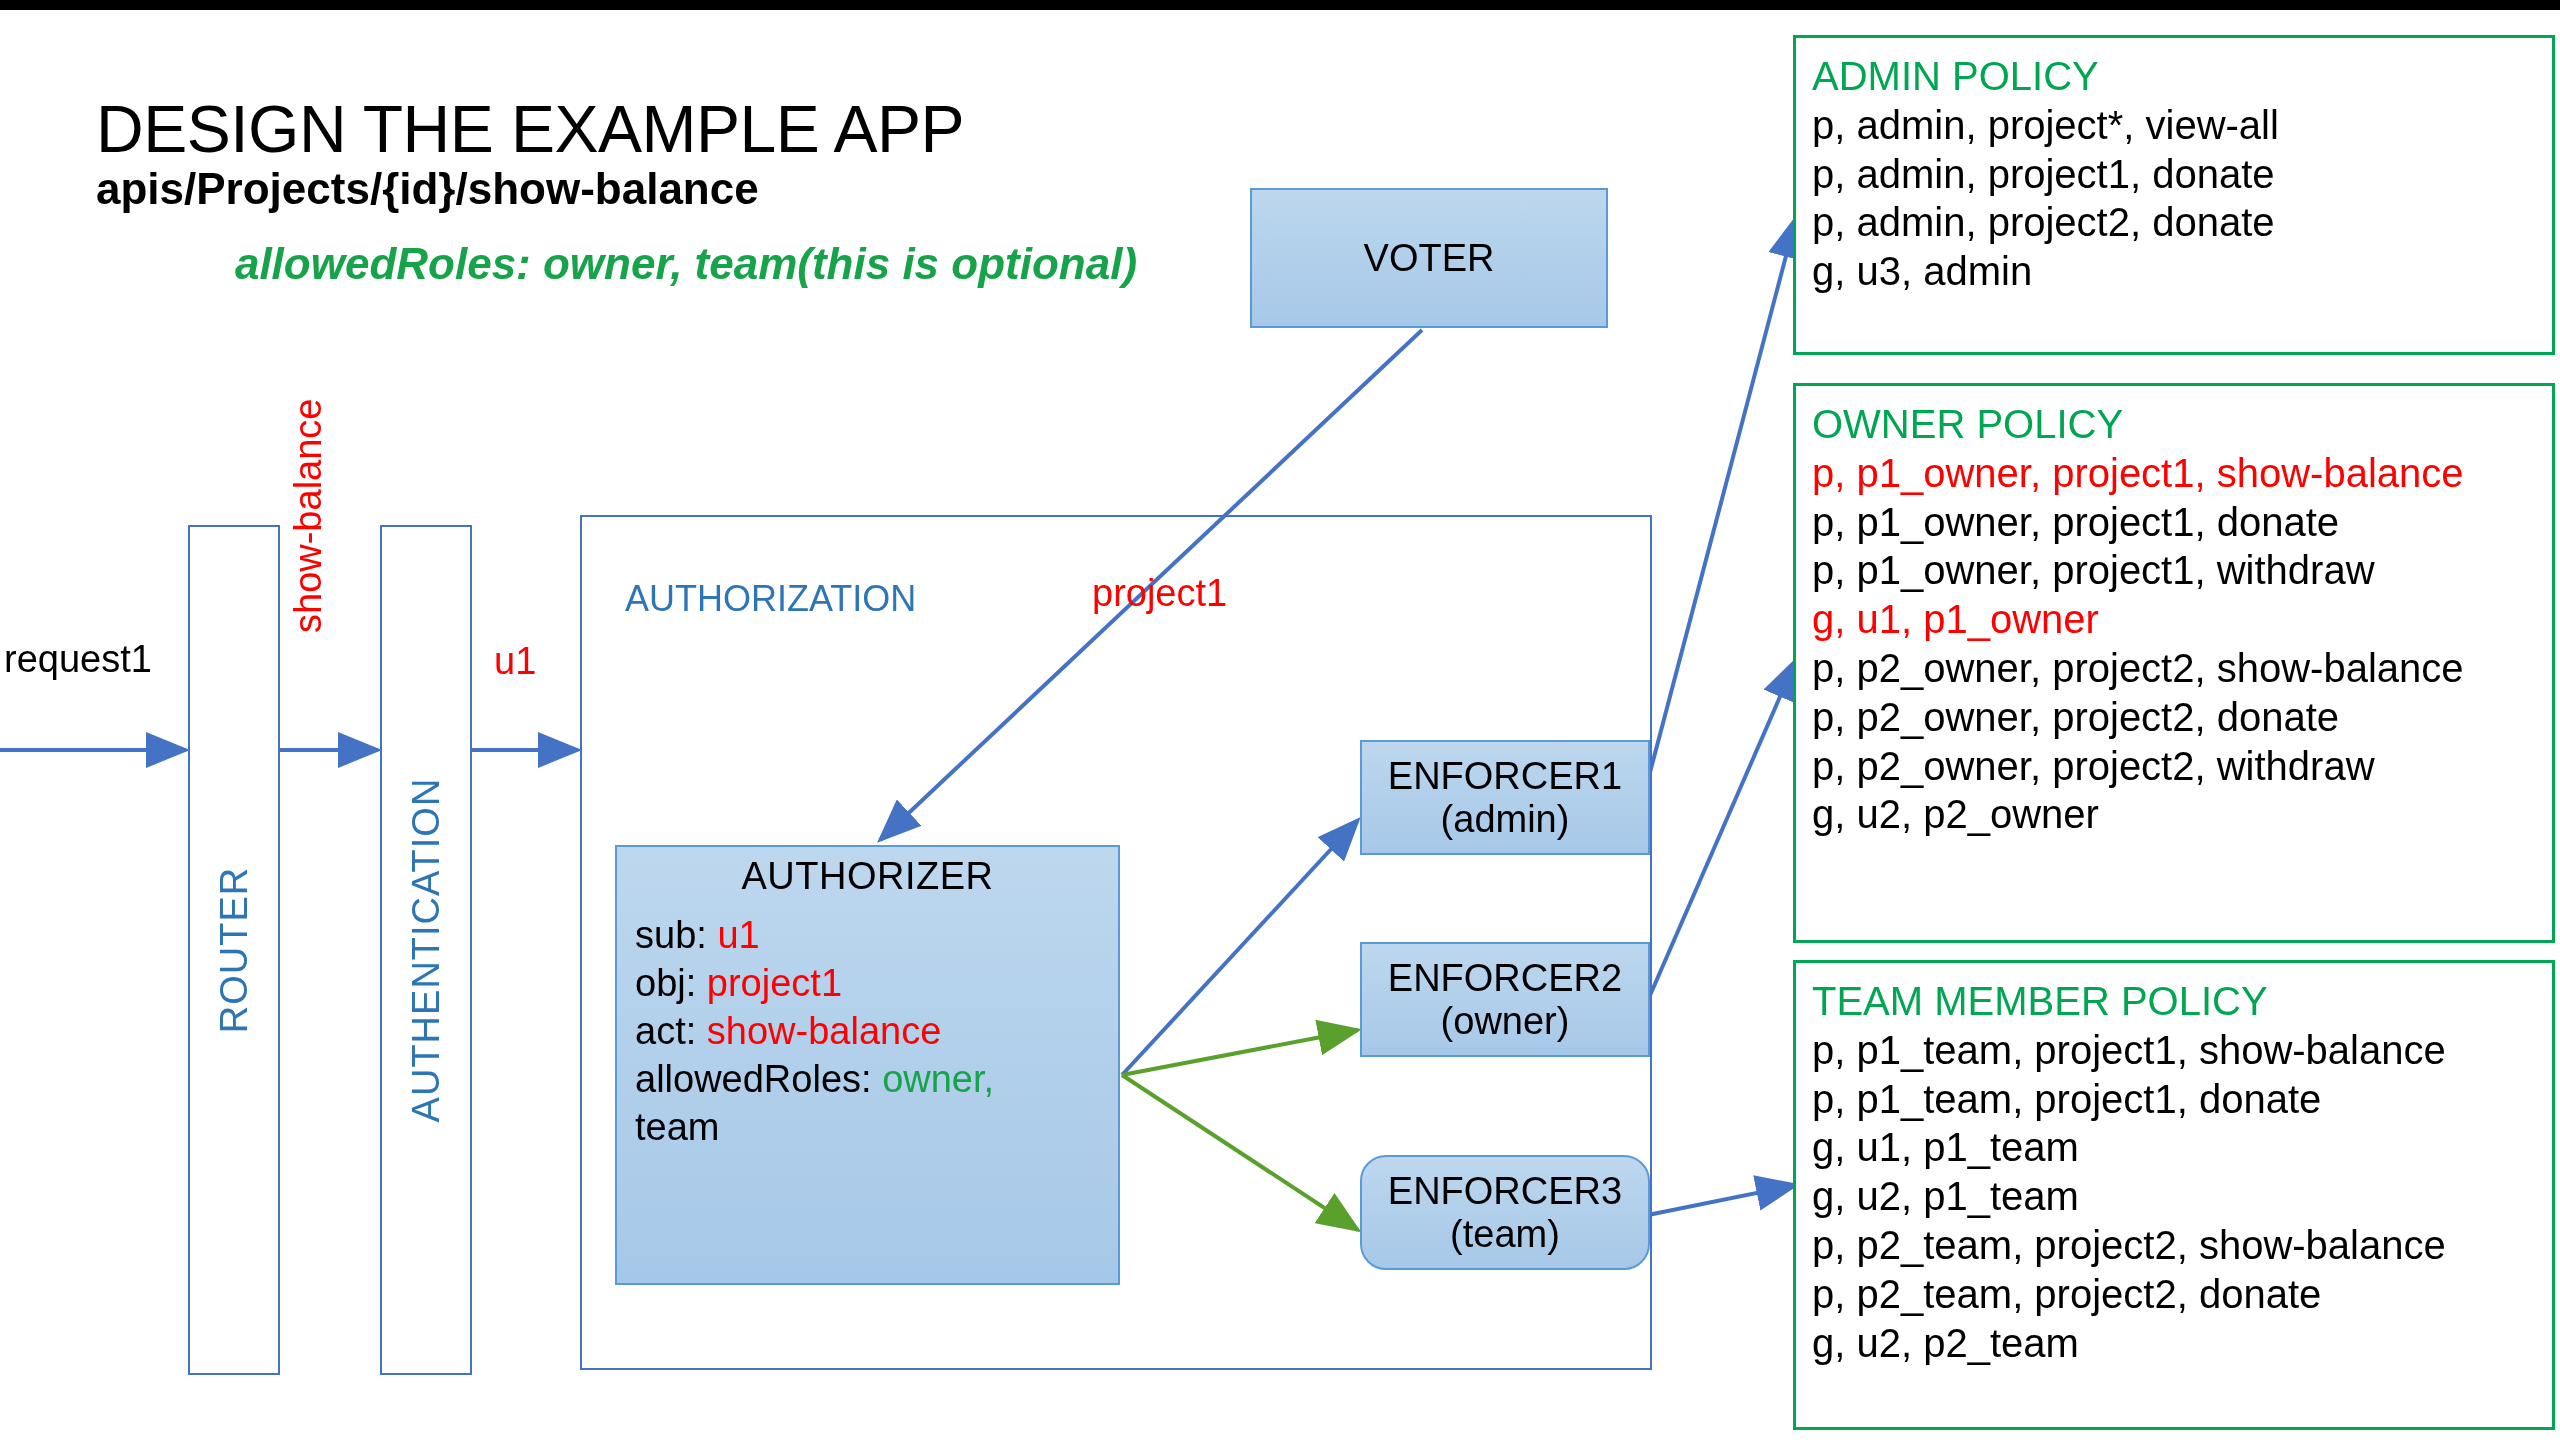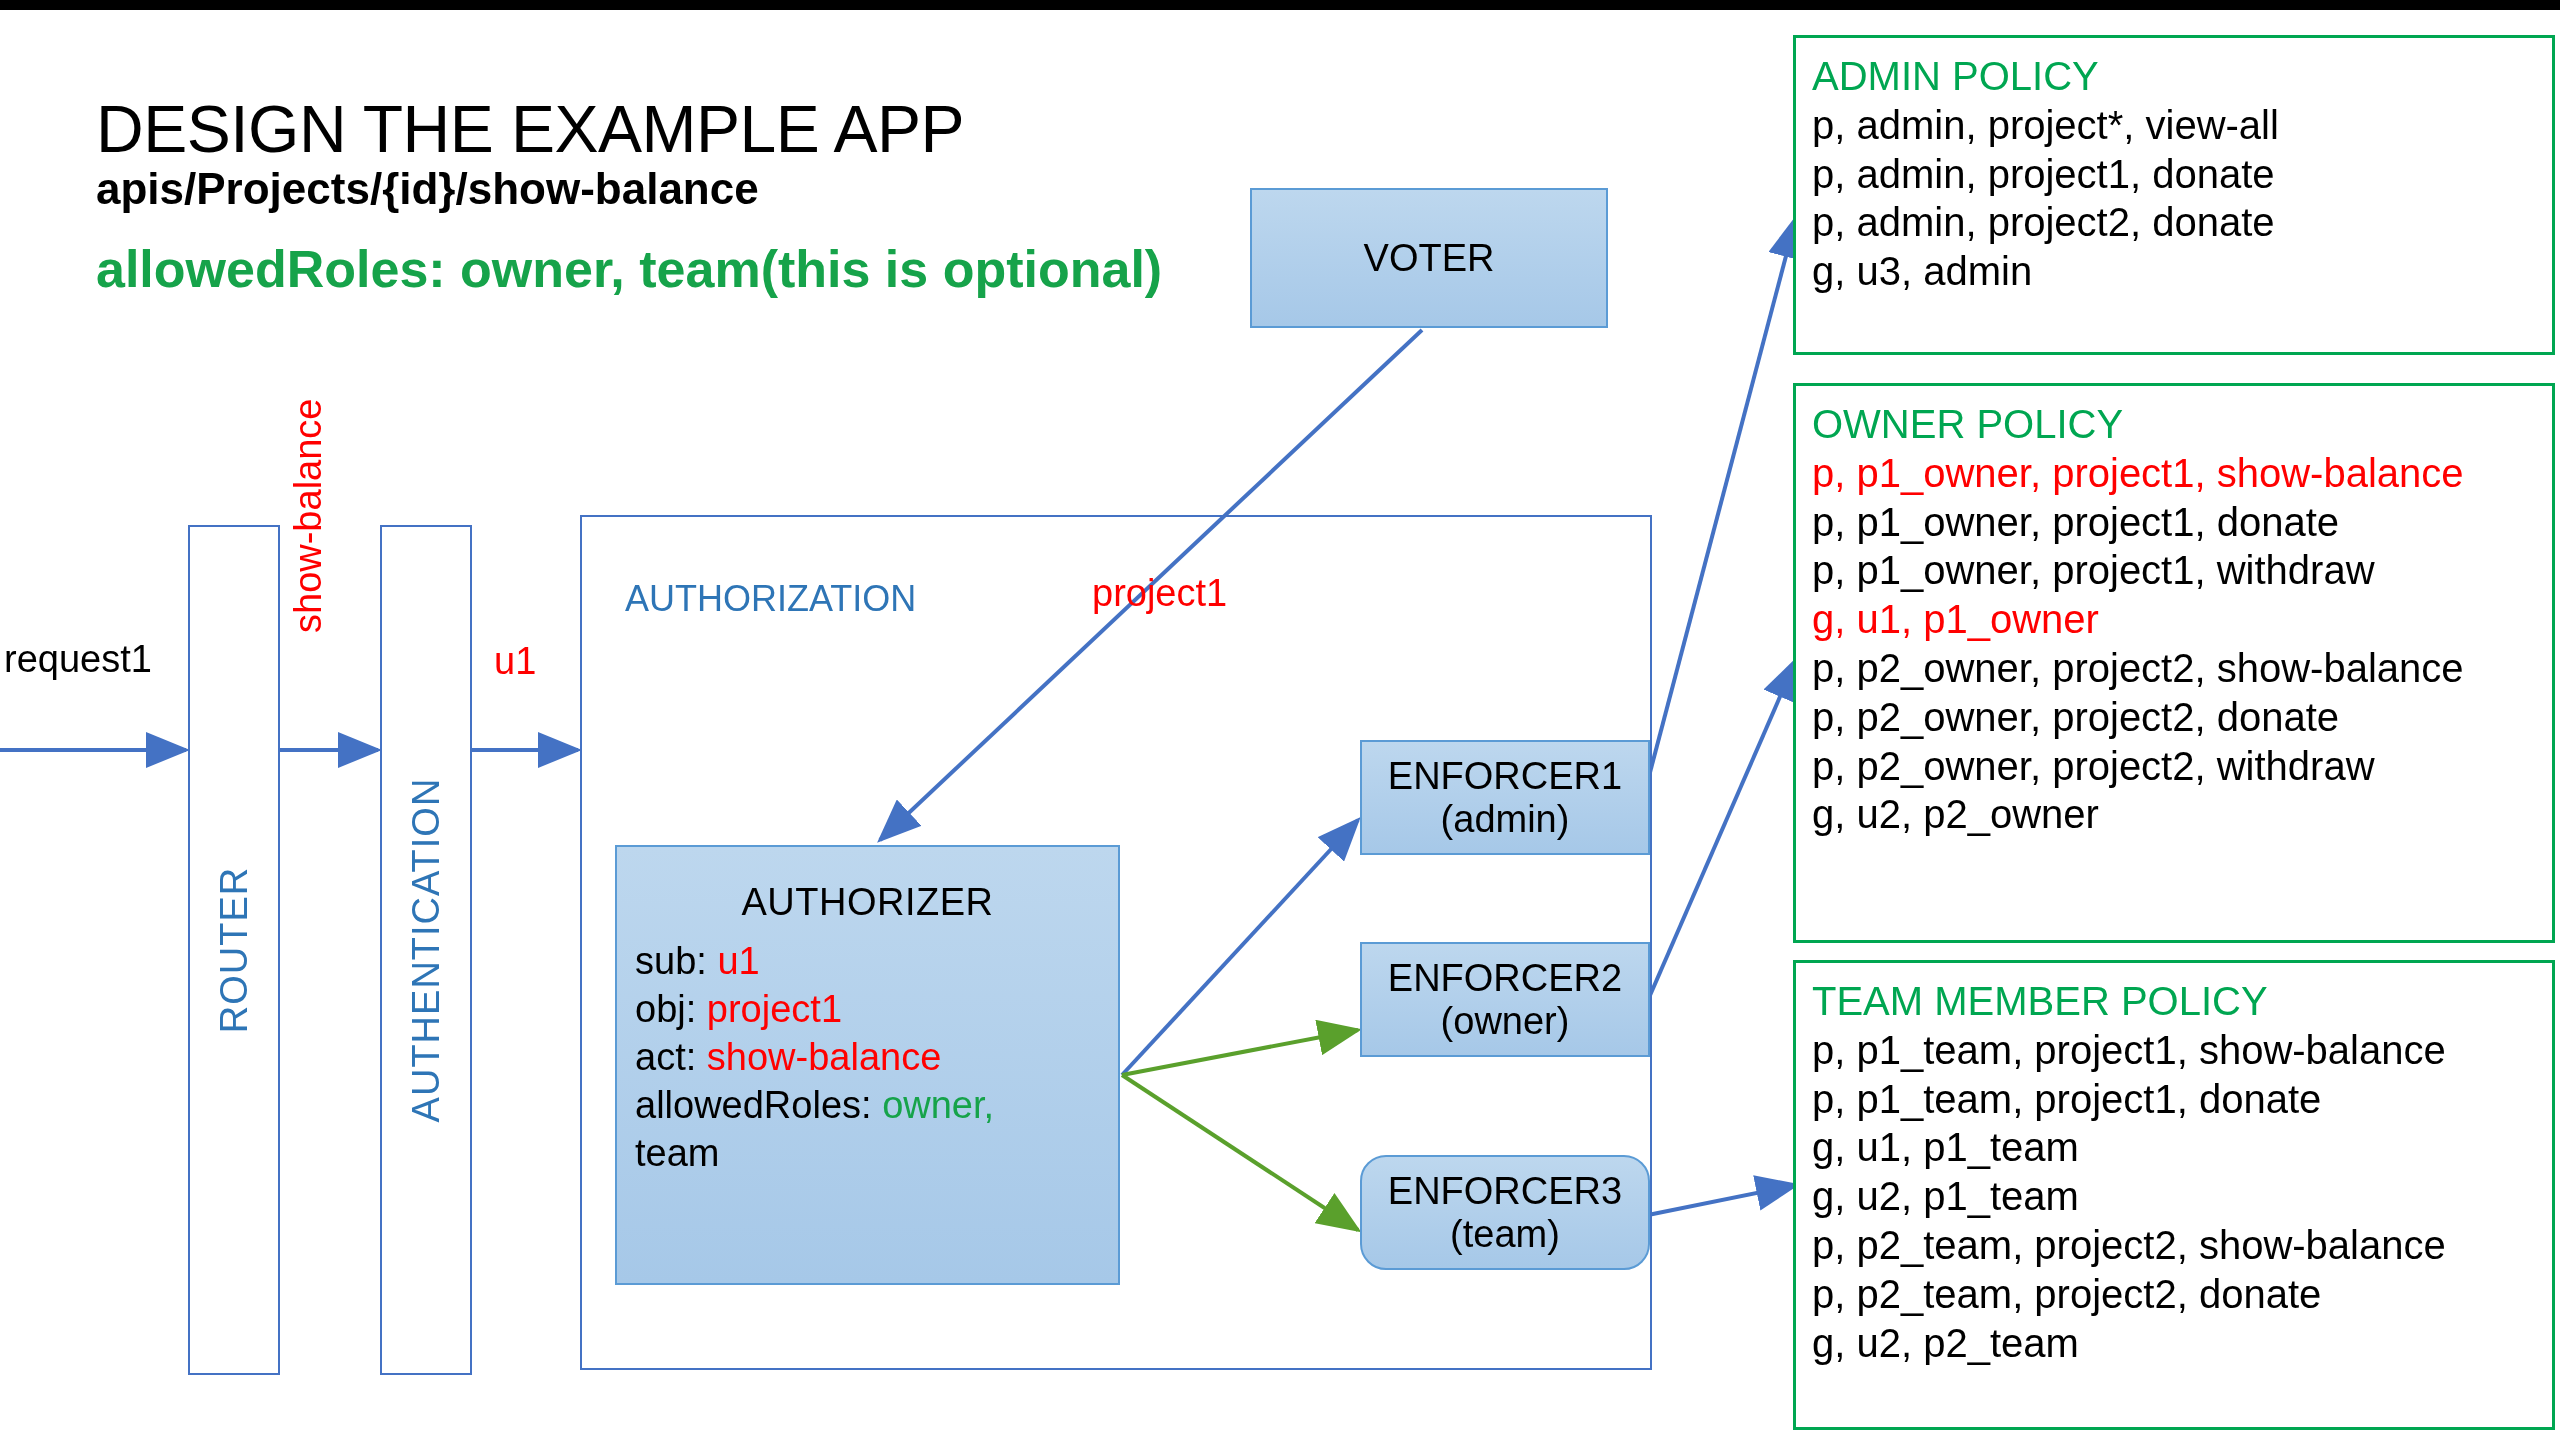--- a/index.html
+++ b/index.html
@@ -49,25 +49,27 @@
   }
   .title-sub {
     font-size: 44px;
     font-weight: bold;
     line-height: 1.15;
     color: #000000;
     margin-top: 2px;
     white-space: nowrap;
   }
   .title-roles {
-    font-size: 52px;
+    font-size: 44px;
+    font-style: italic;
     font-weight: bold;
     color: #16a34a;
     margin-top: 24px;
     white-space: nowrap;
+    text-align: center;
   }
 
   
   .vbox {
     position: absolute;
     border: 2px solid #4472c4;
     background: #ffffff;
     box-sizing: border-box;
   }
   .vbox .vlabel {
@@ -108,21 +110,21 @@
     font-size: 36px;
     white-space: nowrap;
   }
 
   
   .authorizer {
     position: absolute;
     box-sizing: border-box;
     border: 2px solid #5b9bd5;
     background: linear-gradient(180deg, #bdd7ee 0%, #a6c8e8 100%);
-    padding: 34px 18px 10px 18px;
+    padding: 8px 18px 10px 18px;
   }
   .authorizer .az-title {
     text-align: center;
     font-size: 38px;
     color: #000;
     margin-bottom: 14px;
     letter-spacing: 0.5px;
   }
   .authorizer .az-line {
     font-size: 38px;

